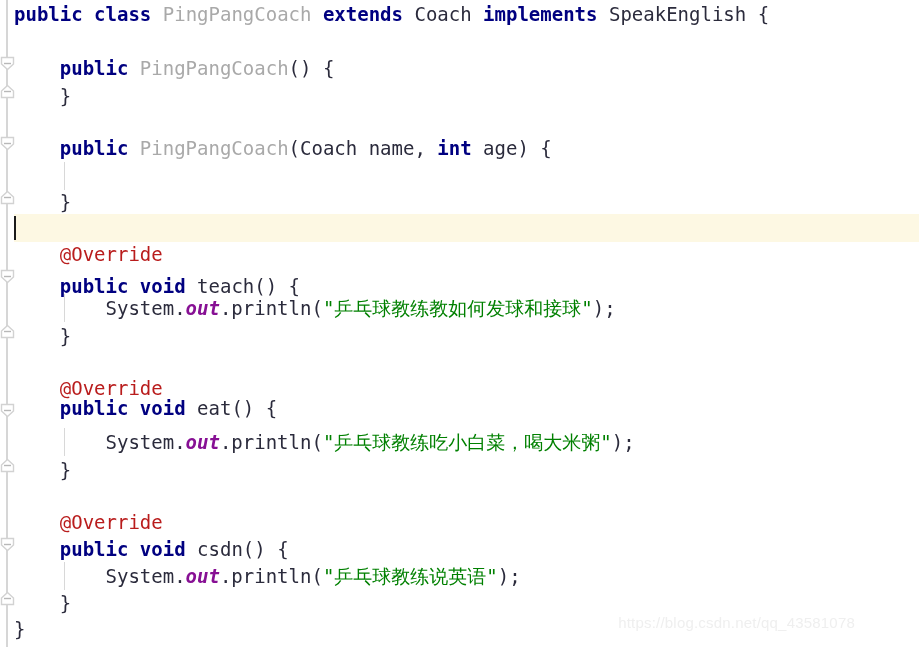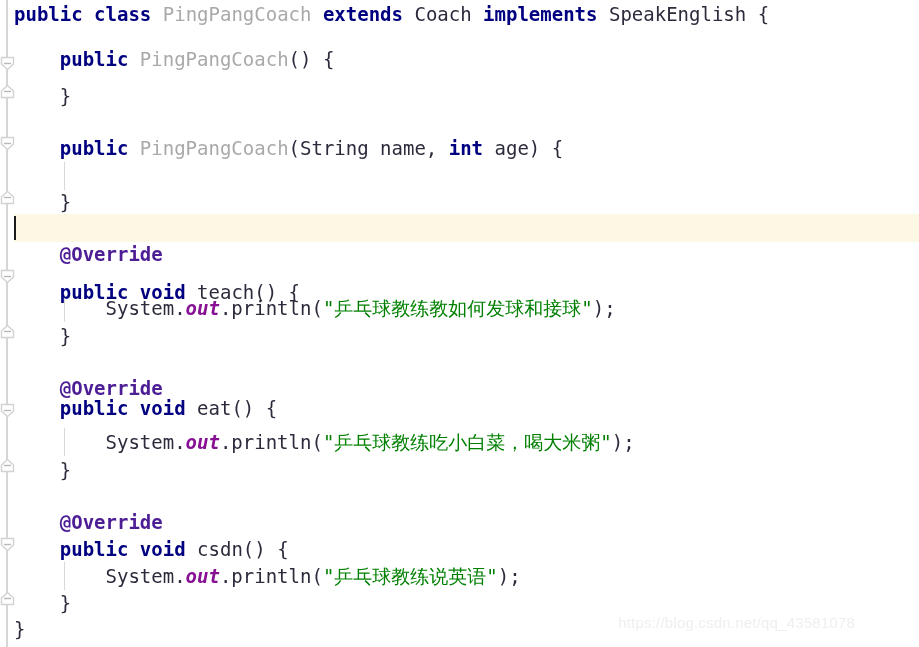--- a/index.html
+++ b/index.html
@@ -84,21 +84,21 @@
     white-space: pre;
     font-family: "DejaVu Sans Mono", monospace;
     font-size: 19px;
     line-height: 28px;
     letter-spacing: 0px;
     color: #2b2b3c;
   }
   .kw       { color: #000080; font-weight: bold; }
   .cls      { color: #a9a9a9; }
   .plain    { color: #2b2b3c; }
-  .anno     { color: #4c1d95; font-weight: bold; }
+  .anno     { color: #b91c1c; }
   .str      { color: #008000; }
   .field-st { color: #871094; font-weight: bold; font-style: italic; }
   .brace    { color: #2b2b3c; }
 
   
   #watermark {
     position: absolute;
     right: 8px;
     bottom: 16px;
     font-family: "Liberation Sans", sans-serif;
@@ -186,26 +186,26 @@
           <polygon points="7.5,1.5 13.5,7 13.5,13.5 1.5,13.5 1.5,7" fill="#ffffff" stroke="#d2d2d2" stroke-width="1.4"></polygon>
           <line x1="4" y1="7.5" x2="11" y2="7.5" stroke="#b8b8b8" stroke-width="1.4"></line>
         </svg>
       </div>
     </div>
 
   <div id="caret" style="left: 14px; top: 216px;"></div>
 
   <div id="code-layer">
       <div class="code-line" style="top: 0px;"><span class="kw">public</span><span class="plain"> </span><span class="kw">class</span><span class="plain"> </span><span class="cls">PingPangCoach</span><span class="plain"> </span><span class="kw">extends</span><span class="plain"> </span><span class="plain">Coach</span><span class="plain"> </span><span class="kw">implements</span><span class="plain"> </span><span class="plain">SpeakEnglish</span><span class="brace"> {</span></div>
-      <div class="code-line" style="top: 45px;"><span class="plain">    </span><span class="kw">public</span><span class="plain"> </span><span class="cls">PingPangCoach</span><span class="brace">() {</span></div>
+      <div class="code-line" style="top: 54px;"><span class="plain">    </span><span class="kw">public</span><span class="plain"> </span><span class="cls">PingPangCoach</span><span class="brace">() {</span></div>
       <div class="code-line" style="top: 82px;"><span class="brace">    }</span></div>
-      <div class="code-line" style="top: 134px;"><span class="plain">    </span><span class="kw">public</span><span class="plain"> </span><span class="cls">PingPangCoach</span><span class="plain">(String name, </span><span class="kw">int</span><span class="plain"> age) {</span></div>
+      <div class="code-line" style="top: 134px;"><span class="plain">    </span><span class="kw">public</span><span class="plain"> </span><span class="cls">PingPangCoach</span><span class="plain">(Coach name, </span><span class="kw">int</span><span class="plain"> age) {</span></div>
       <div class="code-line" style="top: 188px;"><span class="brace">    }</span></div>
       <div class="code-line" style="top: 240px;"><span class="plain">    </span><span class="anno">@Override</span></div>
-      <div class="code-line" style="top: 278px; text-align: right;"><span class="plain">    </span><span class="kw">public</span><span class="plain"> </span><span class="kw">void</span><span class="plain"> teach() {</span></div>
+      <div class="code-line" style="top: 272px; text-align: right;"><span class="plain">    </span><span class="kw">public</span><span class="plain"> </span><span class="kw">void</span><span class="plain"> teach() {</span></div>
       <div class="code-line" style="top: 294px;"><span class="plain">        System.</span><span class="field-st">out</span><span class="plain">.println(</span><span class="str">"乒乓球教练教如何发球和接球"</span><span class="plain">);</span></div>
       <div class="code-line" style="top: 322px;"><span class="brace">    }</span></div>
       <div class="code-line" style="top: 374px;"><span class="plain">    </span><span class="anno">@Override</span></div>
       <div class="code-line" style="top: 394px;"><span class="plain">    </span><span class="kw">public</span><span class="plain"> </span><span class="kw">void</span><span class="plain"> eat() {</span></div>
       <div class="code-line" style="top: 428px;"><span class="plain">        System.</span><span class="field-st">out</span><span class="plain">.println(</span><span class="str">"乒乓球教练吃小白菜，喝大米粥"</span><span class="plain">);</span></div>
       <div class="code-line" style="top: 456px;"><span class="brace">    }</span></div>
       <div class="code-line" style="top: 508px;"><span class="plain">    </span><span class="anno">@Override</span></div>
       <div class="code-line" style="top: 535px;"><span class="plain">    </span><span class="kw">public</span><span class="plain"> </span><span class="kw">void</span><span class="plain"> csdn() {</span></div>
       <div class="code-line" style="top: 562px;"><span class="plain">        System.</span><span class="field-st">out</span><span class="plain">.println(</span><span class="str">"乒乓球教练说英语"</span><span class="plain">);</span></div>
       <div class="code-line" style="top: 589px;"><span class="brace">    }</span></div>

